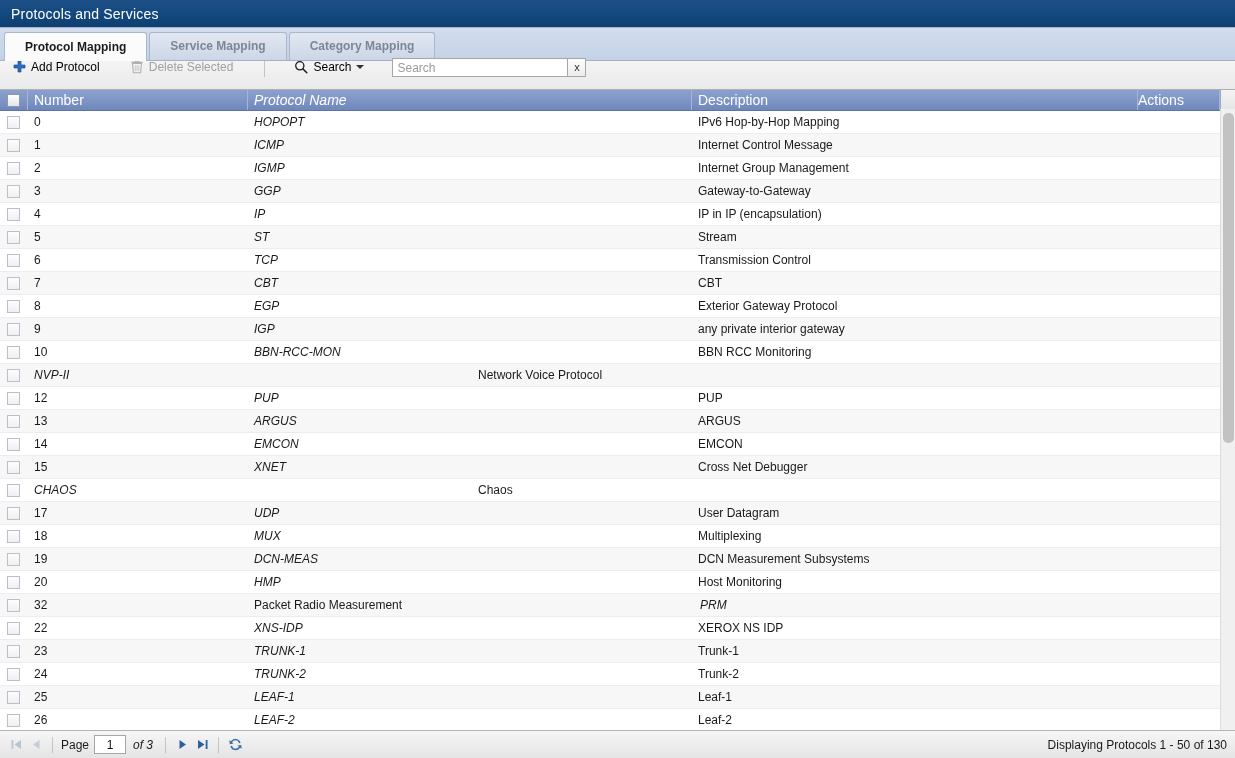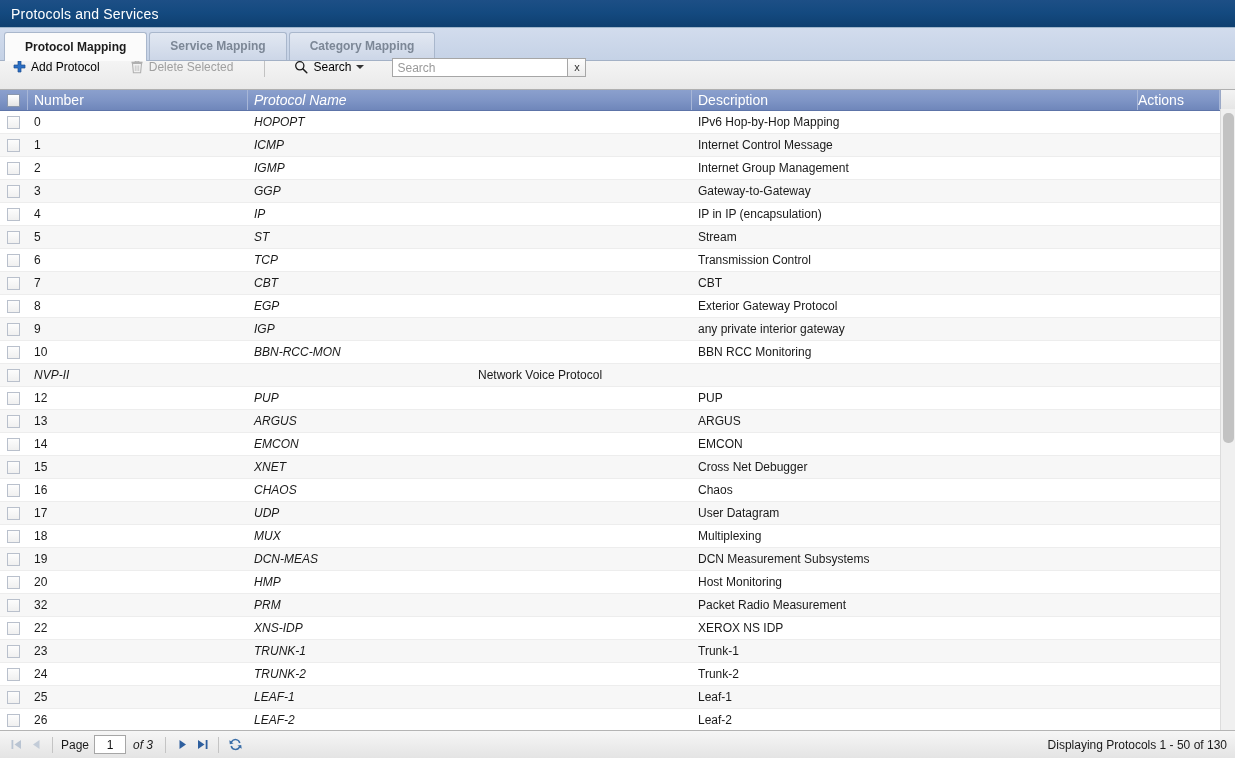--- a/index.html
+++ b/index.html
@@ -470,21 +470,20 @@
           <div class="gcell c-num">15</div>
           <div class="gcell c-name">XNET</div>
           <div class="gcell c-desc">Cross Net Debugger</div>
           <div class="gcell c-act"></div>
           <div class="gcell c-pad"></div>
         </div>
         <div class="grow odd">
           <div class="gcell cb c-cb">
             <span class="rchk"></span>
           </div>
-          <div class="gcell c-num">16</div>
           <div class="gcell c-name">CHAOS</div>
           <div class="gcell c-desc">Chaos</div>
           <div class="gcell c-act"></div>
           <div class="gcell c-pad"></div>
         </div>
         <div class="grow even">
           <div class="gcell cb c-cb">
             <span class="rchk"></span>
           </div>
           <div class="gcell c-num">17</div>
@@ -521,22 +520,22 @@
           <div class="gcell c-name">HMP</div>
           <div class="gcell c-desc">Host Monitoring</div>
           <div class="gcell c-act"></div>
           <div class="gcell c-pad"></div>
         </div>
         <div class="grow even">
           <div class="gcell cb c-cb">
             <span class="rchk"></span>
           </div>
           <div class="gcell c-num">32</div>
+          <div class="gcell c-desc">Packet Radio Measurement</div>
           <div class="gcell c-name">PRM</div>
-          <div class="gcell c-desc">Packet Radio Measurement</div>
           <div class="gcell c-act"></div>
           <div class="gcell c-pad"></div>
         </div>
         <div class="grow odd">
           <div class="gcell cb c-cb">
             <span class="rchk"></span>
           </div>
           <div class="gcell c-num">22</div>
           <div class="gcell c-name">XNS-IDP</div>
           <div class="gcell c-desc">XEROX NS IDP</div>

